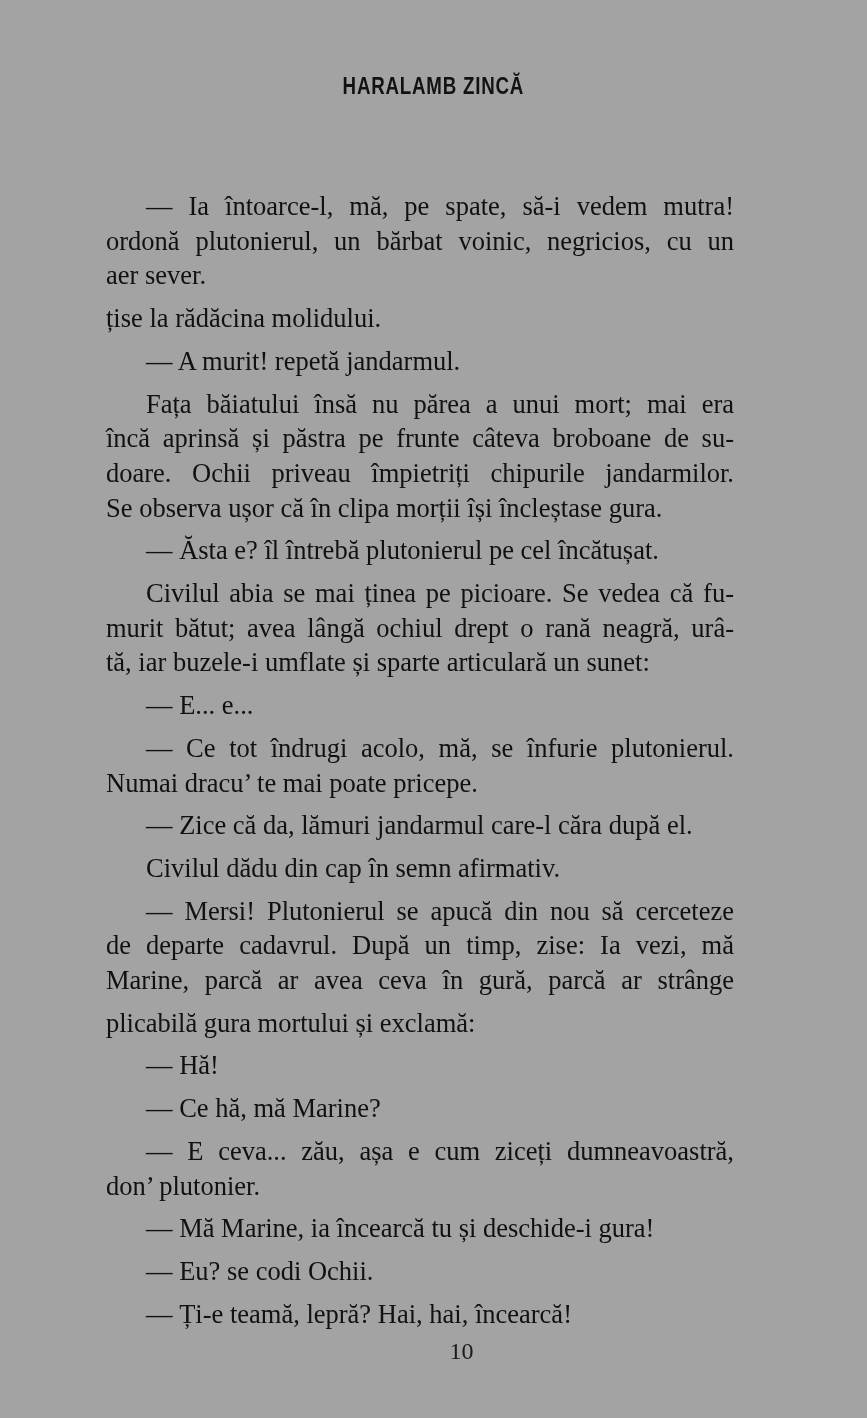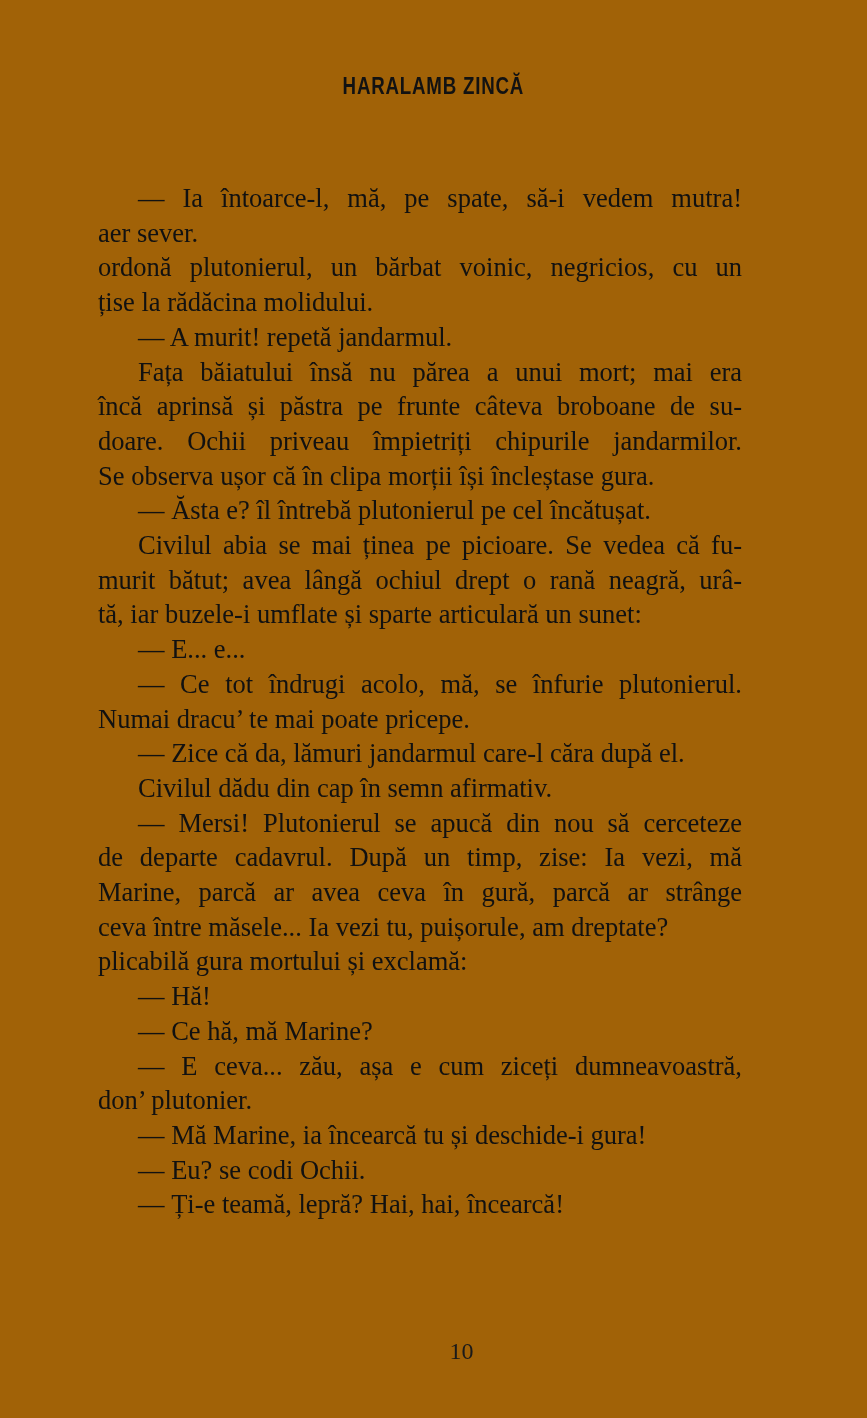--- a/index.html
+++ b/index.html
@@ -4,21 +4,21 @@
 <style>
   html, body {
     margin: 0;
     padding: 0;
     background: #ffffff;
   }
   .page {
     position: relative;
     width: 867px;
     height: 1418px;
-    background: #a16207;
+    background: #a3a3a3;
     overflow: hidden;
   }
   .running-header {
     position: absolute;
     top: 72px;
     left: 0;
     width: 100%;
     text-align: center;
     font-family: "Liberation Sans", sans-serif;
     font-weight: 700;
@@ -35,21 +35,21 @@
   .body-text {
     position: absolute;
     top: 181px;
     left: 98px;
     width: 644px;
     font-family: "Liberation Serif", serif;
     font-size: 26.5px;
     line-height: 34.7px;
     color: #111111;
   }
-  .para { margin: 0; padding: 0; }
+  .para { margin: 8px; padding: 0; }
   .line {
     text-align: justify;
     text-align-last: justify;
   }
   .line.pfirst { text-indent: 40px; }
   .line.plast { text-align-last: left; }
   .page-number {
     position: absolute;
     top: 1338px;
     left: 0;
@@ -65,22 +65,22 @@
 <body>
 
 <div class="page">
   <div class="running-header">
     <span class="condensed">HARALAMB ZINCĂ</span>
   </div>
 
   <div class="body-text" id="body-text">
       <div class="para">
         <div class="line pfirst">— Ia întoarce-l, mă, pe spate, să-i vedem mutra!</div>
+        <div class="line">ordonă plutonierul, un bărbat voinic, negricios, cu un</div>
         <div class="line plast">aer sever.</div>
-        <div class="line">ordonă plutonierul, un bărbat voinic, negricios, cu un</div>
       </div>
       <div class="para">
         <div class="line plast">țise la rădăcina molidului.</div>
       </div>
       <div class="para">
         <div class="line pfirst plast">— A murit! repetă jandarmul.</div>
       </div>
       <div class="para">
         <div class="line pfirst">Fața băiatului însă nu părea a unui mort; mai era</div>
         <div class="line">încă aprinsă și păstra pe frunte câteva broboane de su-</div>
@@ -105,21 +105,20 @@
       <div class="para">
         <div class="line pfirst plast">— Zice că da, lămuri jandarmul care-l căra după el.</div>
       </div>
       <div class="para">
         <div class="line pfirst plast">Civilul dădu din cap în semn afirmativ.</div>
       </div>
       <div class="para">
         <div class="line pfirst">— Mersi! Plutonierul se apucă din nou să cerceteze</div>
         <div class="line">de departe cadavrul. După un timp, zise: Ia vezi, mă</div>
         <div class="line">Marine, parcă ar avea ceva în gură, parcă ar strânge</div>
-        <div class="line plast">ceva între măsele... Ia vezi tu, puișorule, am dreptate?</div>
       </div>
       <div class="para">
         <div class="line plast">plicabilă gura mortului și exclamă:</div>
       </div>
       <div class="para">
         <div class="line pfirst plast">— Hă!</div>
       </div>
       <div class="para">
         <div class="line pfirst plast">— Ce hă, mă Marine?</div>
       </div>

